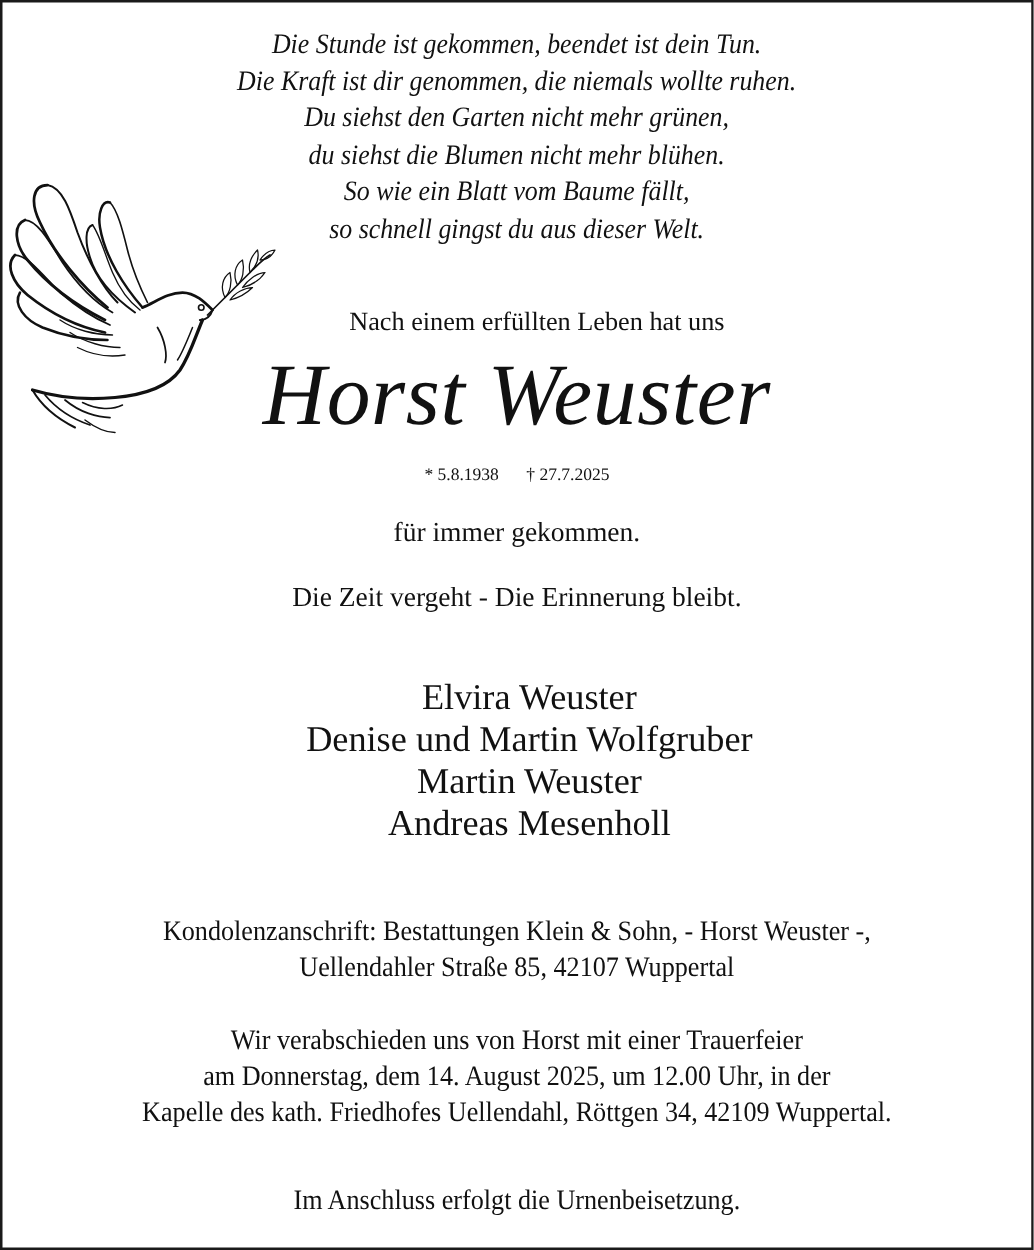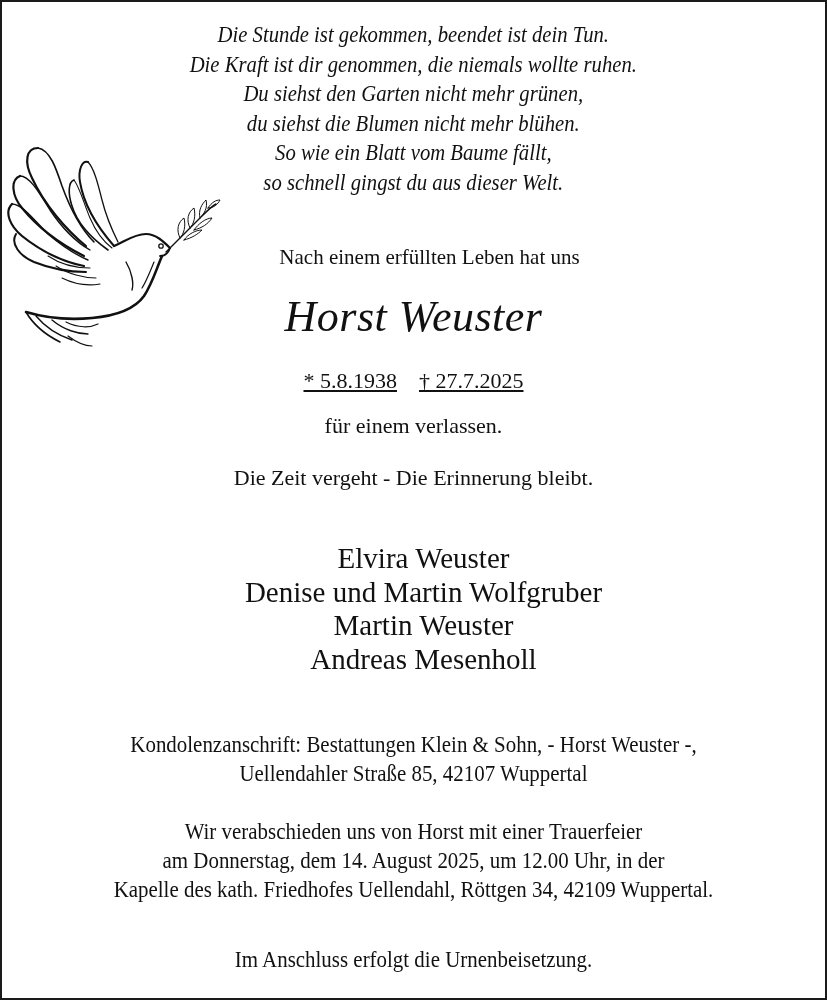--- a/index.html
+++ b/index.html
@@ -41,29 +41,28 @@
     .poem-line { display: block; }
     .intro {
       top: 244px;
       font-size: 21px;
       line-height: 26px;
       left: 0;
     }
     .name {
       top: 286px;
       font-style: italic;
-      font-size: 44px;
+      font-size: 70px;
       line-height: 62px;
       letter-spacing: 0.5px;
     }
     .dates {
       top: 367px;
-      font-size: 22px;
+      font-size: 14px;
       line-height: 28px;
-      text-decoration: underline;
     }
     .dates .sep { display: inline-block; width: 22px; }
     .left-us {
       top: 412px;
       font-size: 22px;
       line-height: 28px;
     }
     .motto {
       top: 464px;
       font-size: 22px;
@@ -165,21 +164,21 @@
 <div class="abs intro" style="left:0;padding-left:16px;">
   <span style="display:inline-block;margin-left:0;">Nach einem erfüllten Leben hat uns</span>
 </div>
 
 <div class="abs name">Horst Weuster</div>
 
 <div class="abs dates">
   <span>* 5.8.1938</span><span class="sep"></span><span>† 27.7.2025</span>
 </div>
 
-<div class="abs left-us">für einem verlassen.</div>
+<div class="abs left-us">für immer gekommen.</div>
 
 <div class="abs motto">Die Zeit vergeht - Die Erinnerung bleibt.</div>
 
 <div class="abs mourners">
   <span class="mourner">Elvira Weuster</span>
   <span class="mourner">Denise und Martin Wolfgruber</span>
   <span class="mourner">Martin Weuster</span>
   <span class="mourner">Andreas Mesenholl</span>
 </div>
 

